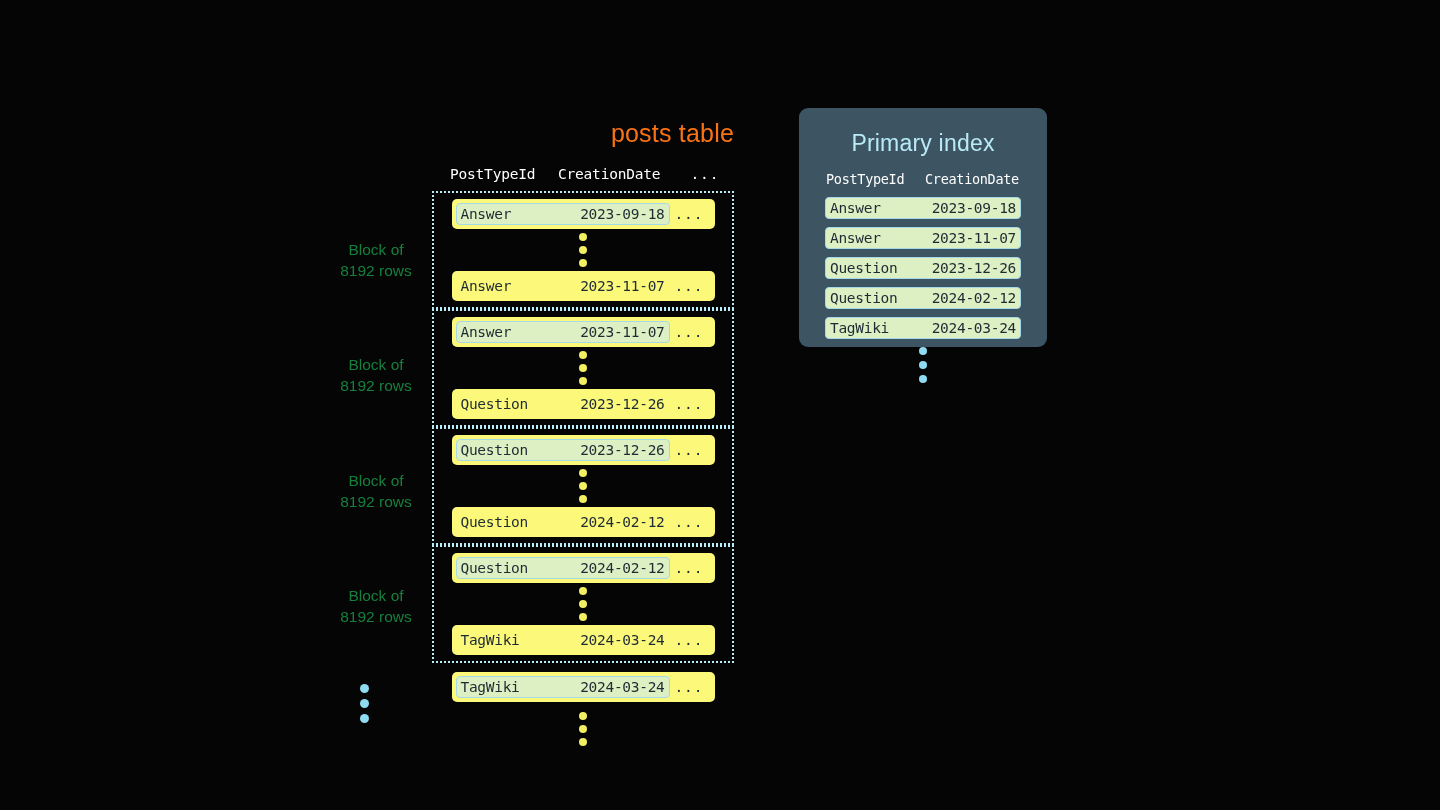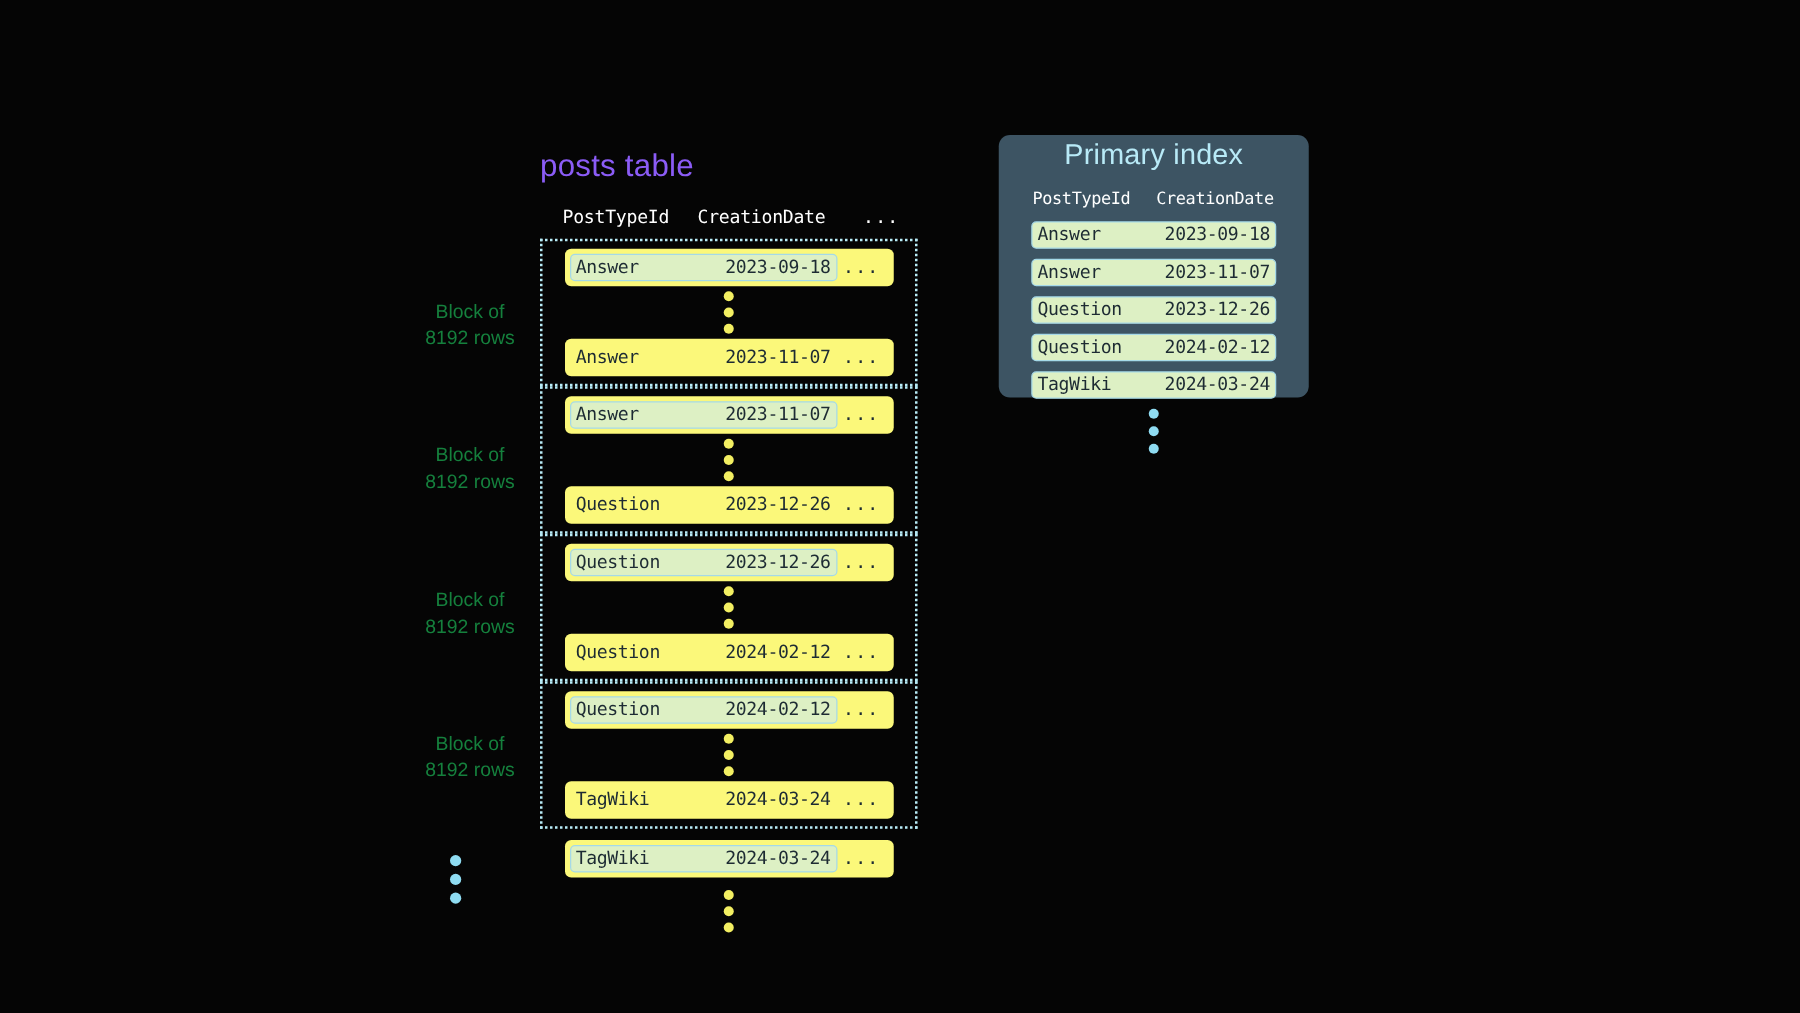--- a/index.html
+++ b/index.html
@@ -18,24 +18,24 @@
 
   
   #posts-table-group {
     position: absolute;
     left: 432px;
     top: 118px;
     width: 302px;
   }
 
   #posts-table-title {
-    color: #8b5cf6;
+    color: #f97316;
     font-size: 25px;
     font-weight: 400;
-    text-align: left;
+    text-align: right;
     letter-spacing: .2px;
     line-height: 30px;
     height: 32px;
   }
 
   #posts-table-header {
     display: flex;
     align-items: center;
     height: 24px;
     margin-top: 12px;
@@ -153,24 +153,24 @@
     border-radius: 50%;
     background: #8fdcf2;
   }
 
   
   #primary-index-panel {
     position: absolute;
     left: 799px;
     top: 108px;
     width: 248px;
-    height: 210px;
+    height: 239px;
     background: #3d5463;
     border-radius: 9px;
-    padding-top: 0;
+    padding-top: 20px;
   }
 
   #primary-index-title {
     color: #b8eaf7;
     font-size: 23px;
     text-align: center;
     line-height: 30px;
     letter-spacing: .2px;
   }
 

